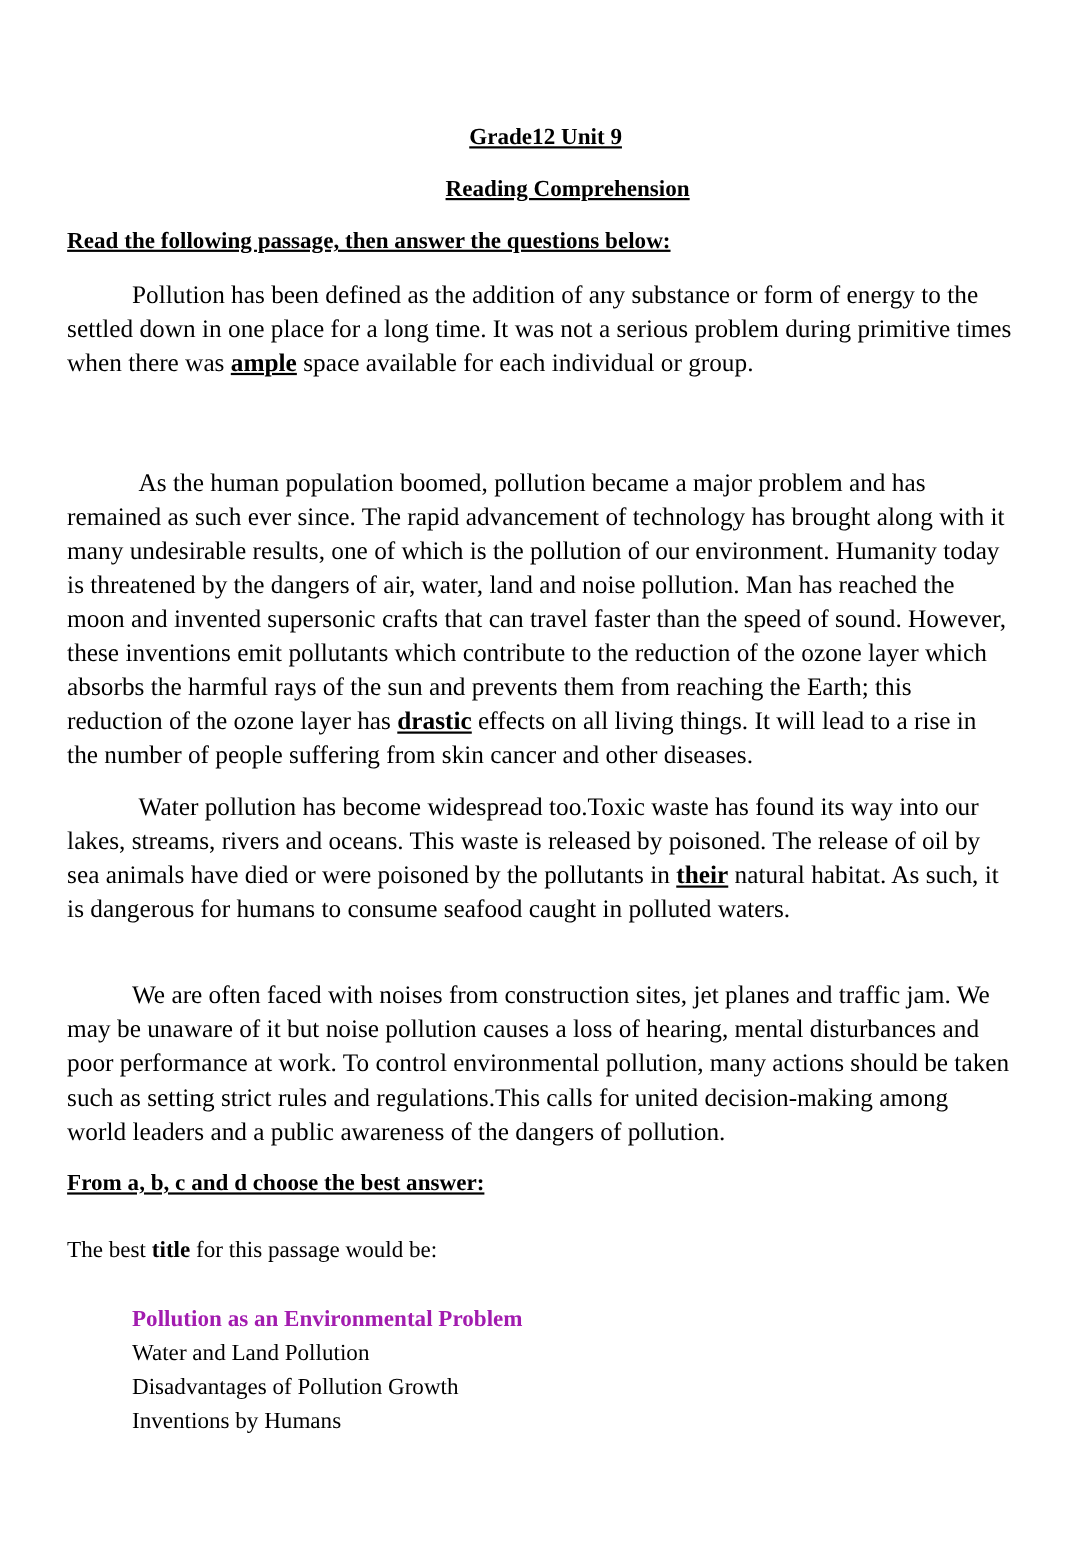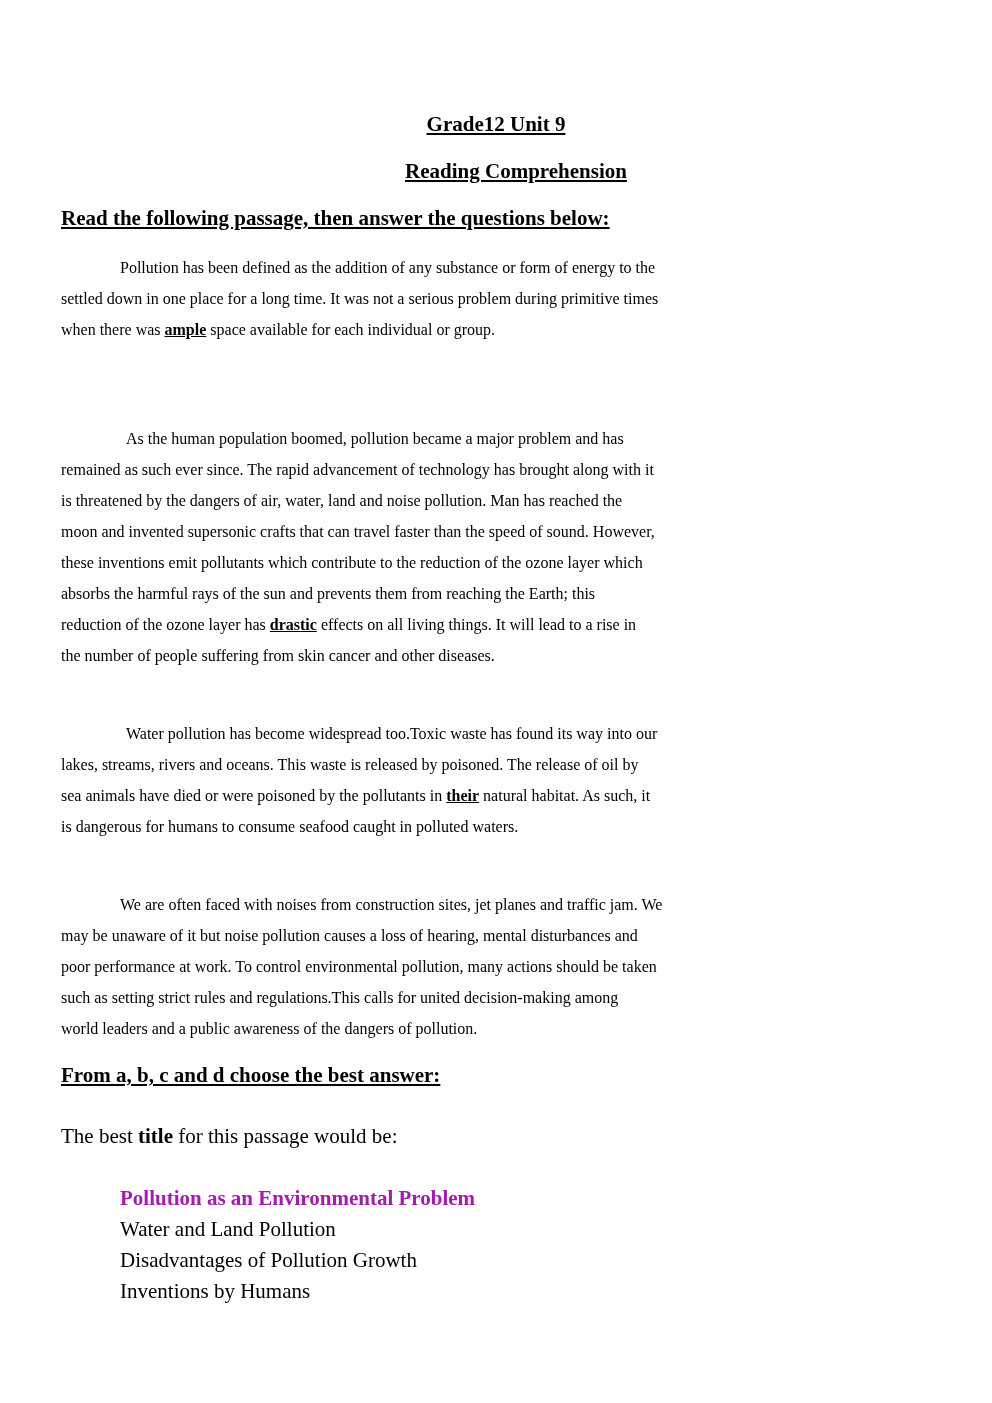--- a/index.html
+++ b/index.html
@@ -12,21 +12,21 @@
   .title {
     position: absolute; left: 0; width: 992px; text-align: center;
     font-weight: bold; text-decoration: underline; font-size: 21px;
   }
   .instr {
     position: absolute; left: 61px; font-weight: bold; text-decoration: underline;
     font-size: 21px; white-space: nowrap;
   }
   .para {
     position: absolute; left: 61px; width: 880px;
-    font-size: 16px; line-height: 31px; white-space: nowrap;
+    font-size: 23px; line-height: 31px; white-space: nowrap;
   }
   .line { display: block; height: 31px; }
   .indent { padding-left: 59px; }
   .indent2 { padding-left: 65px; }
   .kw { font-weight: bold; text-decoration: underline; }
   .b { font-weight: bold; }
   .question { position: absolute; left: 61px; font-size: 21px; white-space: nowrap; }
   .options { position: absolute; left: 120px; font-size: 21px; line-height: 31px; }
   .option { display: block; height: 31px; white-space: nowrap; }
   .option.correct { color: #a21caf; font-weight: bold; }
@@ -42,20 +42,21 @@
 
   <div class="para" style="top:201px;">
     <span class="line indent">Pollution has been defined as the addition of any substance or form of energy to the</span>
     <span class="line">settled down in one place for a long time. It was not a serious problem during primitive times</span>
     <span class="line"><span>when there was </span><span class="kw">ample</span><span> space available for each individual or group.</span></span>
   </div>
 
   <div class="para" style="top:372px;">
     <span class="line indent2">As the human population boomed, pollution became a major problem and has</span>
     <span class="line">remained as such ever since. The rapid advancement of technology has brought along with it</span>
+    <span class="line">many undesirable results, one of which is the pollution of our environment. Humanity today</span>
     <span class="line">is threatened by the dangers of air, water, land and noise pollution. Man has reached the</span>
     <span class="line">moon and invented supersonic crafts that can travel faster than the speed of sound. However,</span>
     <span class="line">these inventions emit pollutants which contribute to the reduction of the ozone layer which</span>
     <span class="line">absorbs the harmful rays of the sun and prevents them from reaching the Earth; this</span>
     <span class="line"><span>reduction of the ozone layer has </span><span class="kw">drastic</span><span> effects on all living things. It will lead to a rise in</span></span>
     <span class="line">the number of people suffering from skin cancer and other diseases.</span>
   </div>
 
   <div class="para" style="top:667px;">
     <span class="line indent2">Water pollution has become widespread too.Toxic waste has found its way into our</span>

